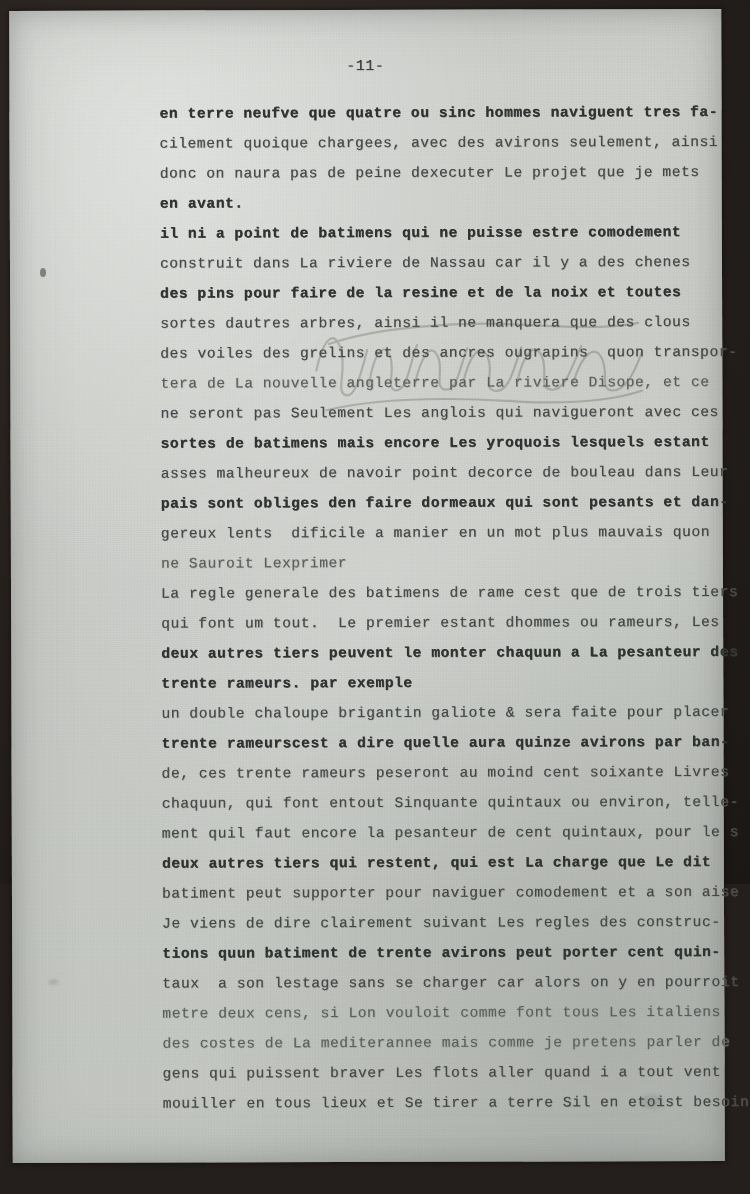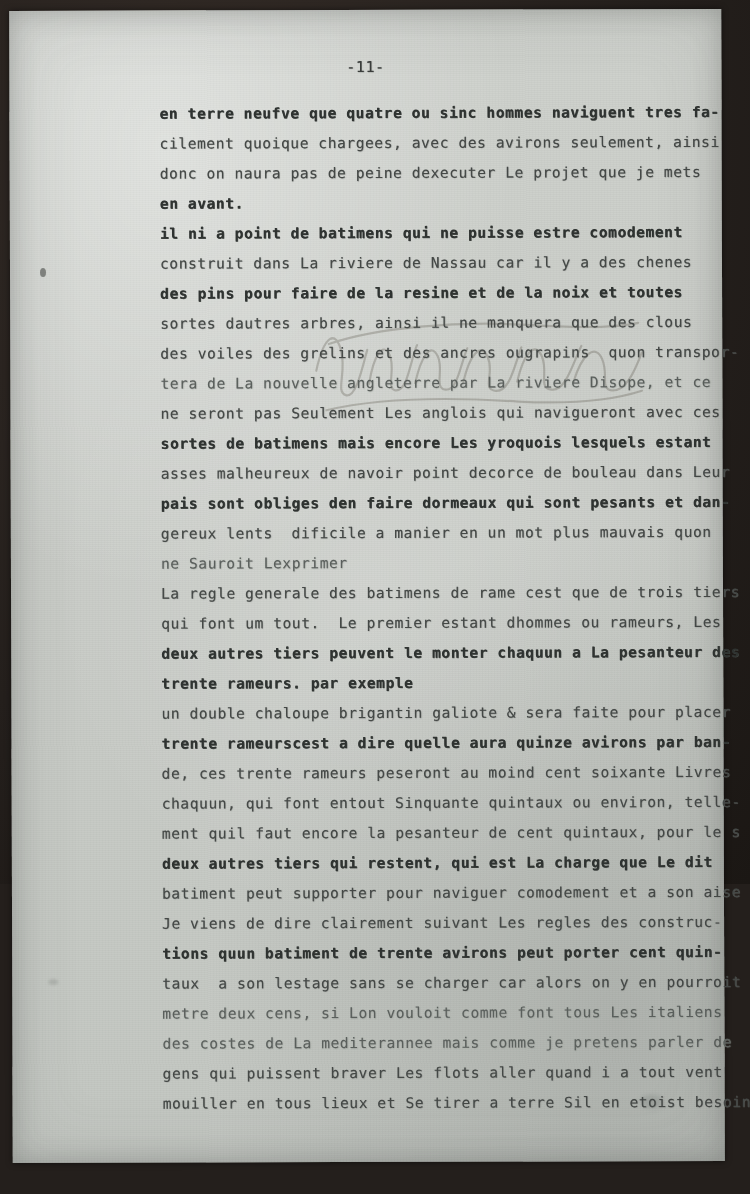--- a/index.html
+++ b/index.html
@@ -15,20 +15,21 @@
     font-family: "DejaVu Sans Mono", "Liberation Mono", monospace;
   }
 
   
   #scan-frame {
     position: relative;
     width: 750px;
     height: 884px;
     background:
       radial-gradient(ellipse at 30% 20%, #332b26 0%, #241f1c 60%, #1b1714 100%);
+    font-family: Liberation Mono, monospace;
   }
 
   
   #paper-sheet {
     position: absolute;
     left: 11px;
     top: 10px;
     width: 712px;
     height: 1152px;
     background: #c9ccc7;

